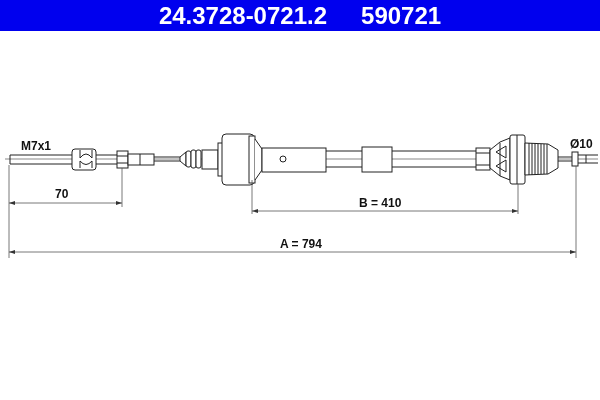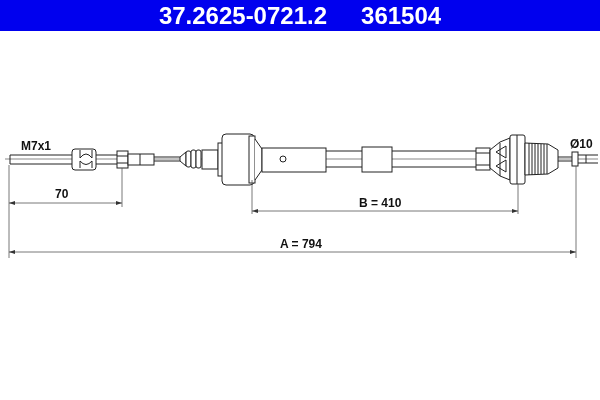--- a/index.html
+++ b/index.html
@@ -13,23 +13,23 @@
   }
   .header span { display: inline-block; }
   .header .gap { width: 34px; }
   svg { position: absolute; left: 0; top: 0; }
   .dimtext { font-family: "Liberation Sans", sans-serif; font-weight: bold; font-size: 12px; fill: #111; }
 </style>
 </head>
 <body>
 
 <div class="header">
-  <span>37.2625-0721.2</span>
+  <span>24.3728-0721.2</span>
   <span class="gap"></span>
-  <span>361504</span>
+  <span>590721</span>
 </div>
 
 <svg width="600" height="400" viewBox="0 0 600 400">
   <g stroke="#222" stroke-width="1" fill="none">
 
     <line x1="5" y1="159" x2="598" y2="159" stroke="#555" stroke-width="0.7"></line>
 
     <g>
       <line x1="10" y1="155" x2="78" y2="155"></line>
       <line x1="10" y1="164" x2="78" y2="164"></line>

